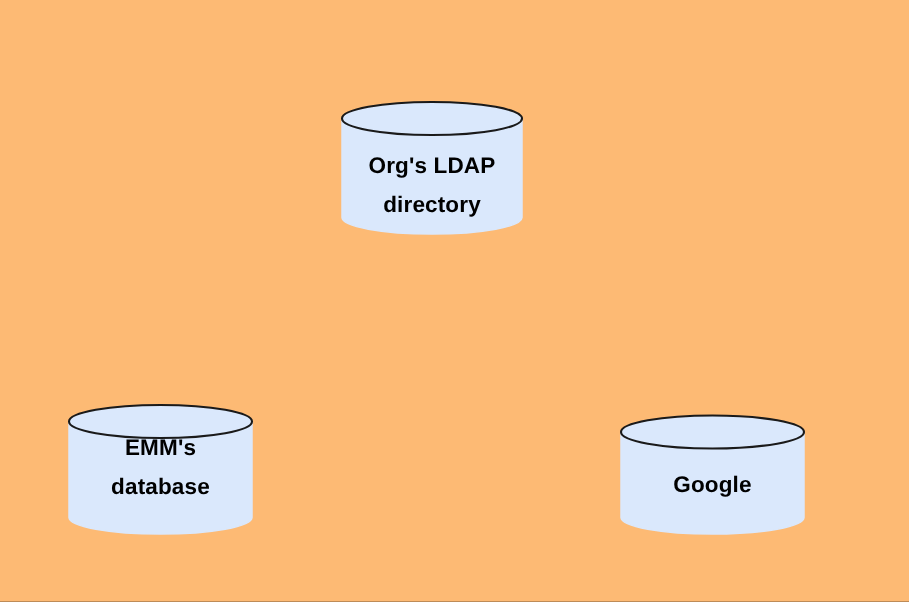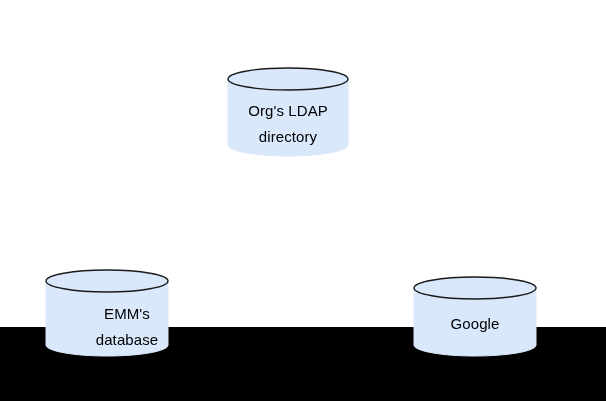--- a/index.html
+++ b/index.html
@@ -10,22 +10,23 @@
   body {
     width: 606px;
     height: 401px;
     background: #000000;
     font-family: "Liberation Sans", sans-serif;
     overflow: hidden;
   }
   #canvas {
     position: relative;
     width: 606px;
-    height: 327px;
-    background: #ffffff;
+    height: 401px;
+    background: #fdba74;
+    font-weight: bold;
   }
   .cylinder {
     position: absolute;
     box-sizing: border-box;
   }
   .cylinder svg {
     position: absolute;
     left: 0;
     top: 0;
     width: 100%;
@@ -57,22 +58,21 @@
     top: 30px;
   }
   
   #cyl-emm {
     left: 46px;
     top: 270px;
     width: 122px;
     height: 86px;
   }
   #cyl-emm .cyl-label {
-    top: 31px;
-    margin-left: 20px;
+    top: 16px;
   }
   
   #cyl-google {
     left: 414px;
     top: 277px;
     width: 122px;
     height: 79px;
     padding-left: 43px;
   }
   #cyl-google .cyl-label {

